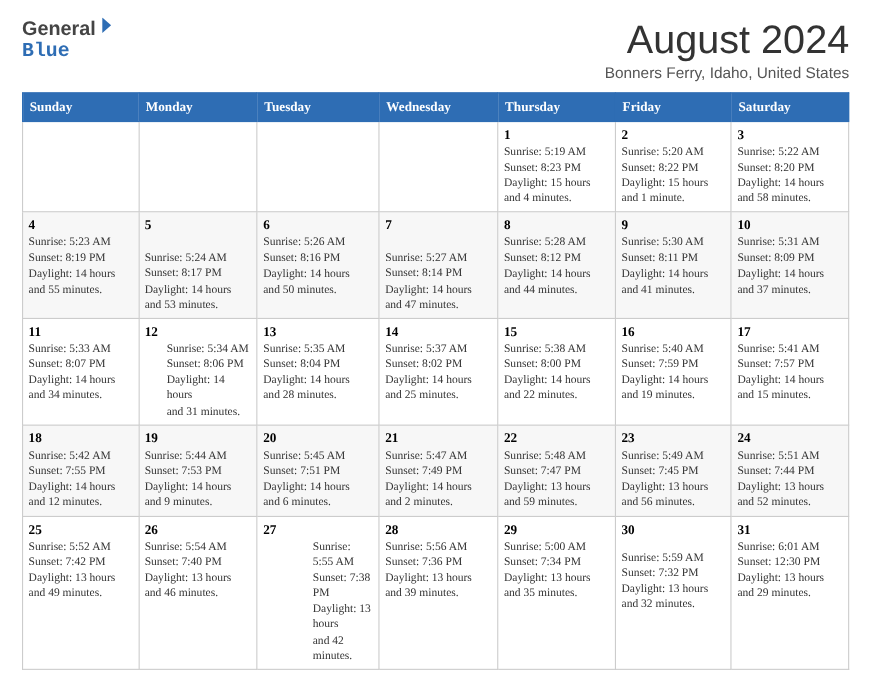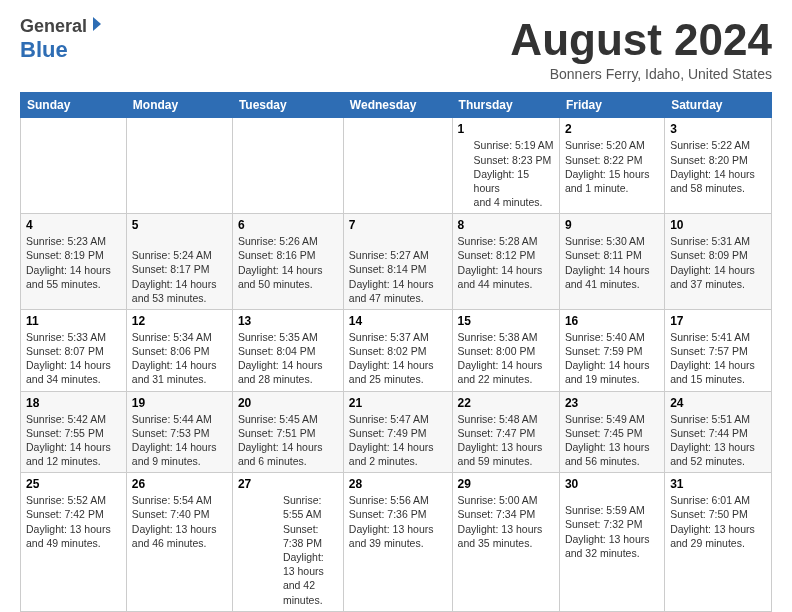--- a/index.html
+++ b/index.html
@@ -22,34 +22,35 @@
       align-items: flex-start;
     }
     .logo-line {
       display: flex;
       align-items: center;
     }
     .title-section {
       text-align: right;
     }
     .month-title {
-      font-size: 44px;
-      font-weight: bold;
+      font-size: 36px;
+      font-weight: normal;
       color: #333;
       line-height: 1.1;
     }
     .location-title {
       font-size: 14px;
       color: #555;
       margin-top: 2px;
     }
     .calendar-table {
       width: 100%;
       border-collapse: collapse;
       font-size: 11px;
+      font-family: Liberation Serif, serif;
     }
     .calendar-table th {
       background-color: #2e6db4;
       color: #fff;
       text-align: left;
       padding: 5px 6px;
       font-size: 12px;
       border: 1px solid #2e6db4;
     }
     .calendar-table td {
@@ -91,21 +92,21 @@
   <div class="logo">
     <div class="logo-line">
       <span style="font-size:18px;font-weight:bold;color:#444;">General</span>
       <span style="display:inline-block;margin-left:2px;vertical-align:middle;">
         <svg width="16" height="16" viewBox="0 0 16 16">
             <polygon points="4,14 12,7 4,0" fill="#2e6db4"></polygon>
           </svg>
       </span>
     </div>
     <div>
-      <span style="font-size:22px;font-weight:bold;color:#2e6db4;">Blue</span>
+      <span style="font-size:18px;font-weight:bold;color:#2e6db4;font-family:Liberation Mono, monospace;">Blue</span>
     </div>
   </div>
   <div class="title-section">
     <div class="month-title">August 2024</div>
     <div class="location-title">Bonners Ferry, Idaho, United States</div>
   </div>
 </div>
 
 <table class="calendar-table">
   <thead>
@@ -120,21 +121,21 @@
       </tr>
   </thead>
   <tbody id="calendar-body">
   <tr class="row-odd">
         <td class="empty-cell"></td>
         <td class="empty-cell"></td>
         <td class="empty-cell"></td>
         <td class="empty-cell"></td>
         <td>
           <span class="day-number">1</span>
-          <div class="day-info" style="white-space: pre-line; margin-left: 16px;">Sunrise: 5:19 AM
+          <div class="day-info" style="white-space: pre-line;">Sunrise: 5:19 AM
 Sunset: 8:23 PM
 Daylight: 15 hours
 and 4 minutes.</div>
         </td>
         <td>
           <span class="day-number">2</span>
           <div class="day-info" style="white-space: pre-line;">Sunrise: 5:20 AM
 Sunset: 8:22 PM
 Daylight: 15 hours
 and 1 minute.</div>
@@ -201,21 +202,21 @@
       <tr class="row-odd">
         <td>
           <span class="day-number">11</span>
           <div class="day-info" style="white-space: pre-line;">Sunrise: 5:33 AM
 Sunset: 8:07 PM
 Daylight: 14 hours
 and 34 minutes.</div>
         </td>
         <td>
           <span class="day-number">12</span>
-          <div class="day-info" style="white-space: pre-line;">Sunrise: 5:34 AM
+          <div class="day-info" style="white-space: pre-line; margin-left: 20px;">Sunrise: 5:34 AM
 Sunset: 8:06 PM
 Daylight: 14 hours
 and 31 minutes.</div>
         </td>
         <td>
           <span class="day-number">13</span>
           <div class="day-info" style="white-space: pre-line;">Sunrise: 5:35 AM
 Sunset: 8:04 PM
 Daylight: 14 hours
 and 28 minutes.</div>
@@ -339,19 +340,19 @@
         <td>
           <span class="day-number">30</span>
           <div class="day-info" style="white-space: pre-line; margin-top: 12px;">Sunrise: 5:59 AM
 Sunset: 7:32 PM
 Daylight: 13 hours
 and 32 minutes.</div>
         </td>
         <td>
           <span class="day-number">31</span>
           <div class="day-info" style="white-space: pre-line;">Sunrise: 6:01 AM
-Sunset: 7:50 PM
+Sunset: 12:30 PM
 Daylight: 13 hours
 and 29 minutes.</div>
         </td>
       </tr>
     </tbody>
 </table>
 
 </body></html>

